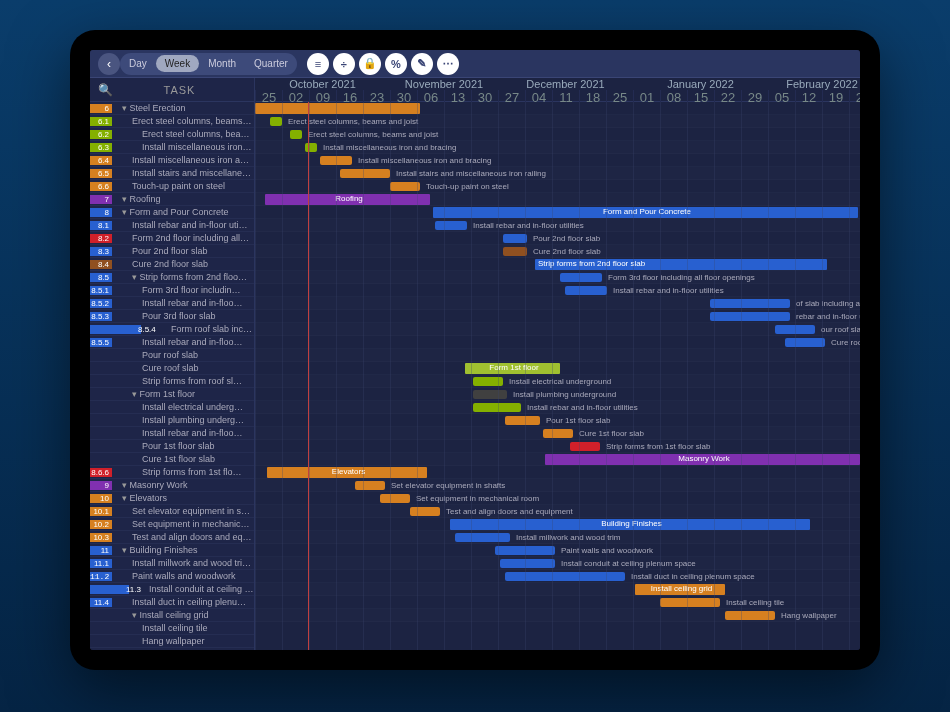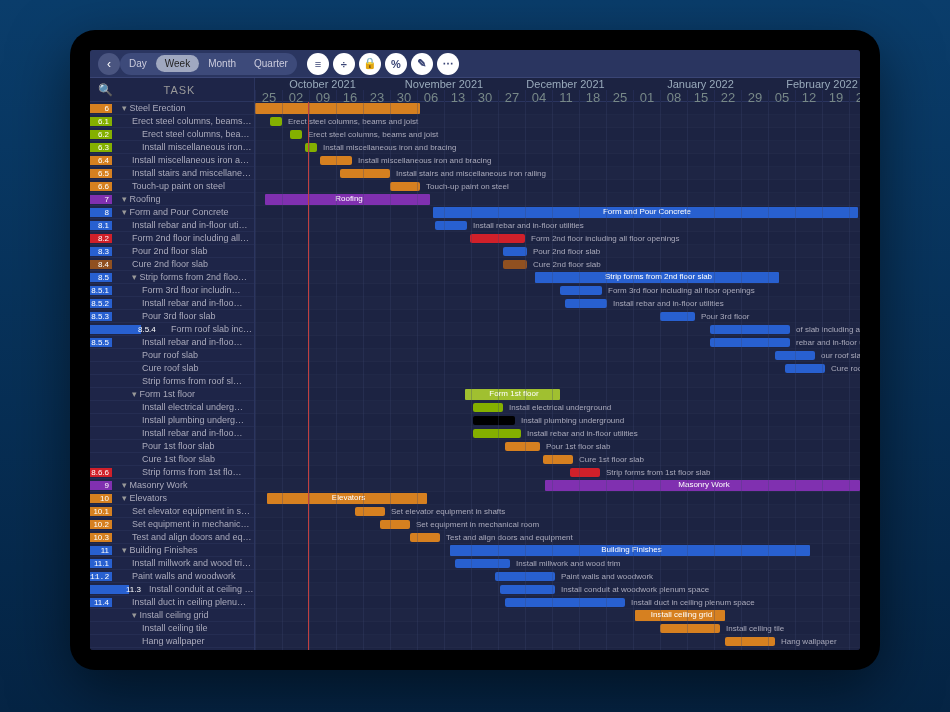--- a/index.html
+++ b/index.html
@@ -453,53 +453,43 @@
             </div>
             <div class="g-row">
               <div class="bar summary" style="left: 178px; width: 425px; background: rgb(40, 96, 208); text-align: center;">Form and Pour Concrete</div>
             </div>
             <div class="g-row">
               <div class="bar" style="left: 180px; width: 32px; background: rgb(40, 96, 208);">
                 <span class="bar-label-after">Install rebar and in-floor utilities</span>
               </div>
             </div>
             <div class="g-row">
-              <div class="bar" style="left: 215px; width: 55px; background: rgb(208, 32, 42);">
-                <span class="bar-label-after">Form 2nd floor including all floor openings</span>
-              </div>
-            </div>
-            <div class="g-row">
               <div class="bar" style="left: 248px; width: 24px; background: rgb(40, 96, 208);">
                 <span class="bar-label-after">Pour 2nd floor slab</span>
               </div>
             </div>
             <div class="g-row">
               <div class="bar" style="left: 248px; width: 24px; background: rgb(144, 80, 32);">
                 <span class="bar-label-after">Cure 2nd floor slab</span>
               </div>
             </div>
             <div class="g-row">
-              <div class="bar summary" style="left: 280px; width: 244px; background: rgb(40, 96, 208); text-align: center;">Strip forms from 2nd floor slab</div>
+              <div class="bar summary" style="left: 280px; width: 292px; background: rgb(40, 96, 208); ">Strip forms from 2nd floor slab</div>
             </div>
             <div class="g-row">
               <div class="bar" style="left: 305px; width: 42px; background: rgb(40, 96, 208);">
                 <span class="bar-label-after">Form 3rd floor including all floor openings</span>
               </div>
             </div>
             <div class="g-row">
               <div class="bar" style="left: 310px; width: 42px; background: rgb(40, 96, 208);">
                 <span class="bar-label-after">Install rebar and in-floor utilities</span>
               </div>
             </div>
             <div class="g-row">
-              <div class="bar" style="left: 405px; width: 35px; background: rgb(40, 96, 208);">
-                <span class="bar-label-after">Pour 3rd floor</span>
-              </div>
-            </div>
-            <div class="g-row">
               <div class="bar" style="left: 455px; width: 80px; background: rgb(40, 96, 208);">
                 <span class="bar-label-after">of slab including all floor</span>
               </div>
             </div>
             <div class="g-row">
               <div class="bar" style="left: 455px; width: 80px; background: rgb(40, 96, 208);">
                 <span class="bar-label-after">rebar and in-floor utilities</span>
               </div>
             </div>
             <div class="g-row">
@@ -515,21 +505,21 @@
             <div class="g-row"></div>
             <div class="g-row">
               <div class="bar summary" style="left: 210px; width: 95px; background: rgb(160, 192, 48); text-align: center;">Form 1st floor</div>
             </div>
             <div class="g-row">
               <div class="bar" style="left: 218px; width: 30px; background: rgb(132, 176, 0);">
                 <span class="bar-label-after">Install electrical underground</span>
               </div>
             </div>
             <div class="g-row">
-              <div class="bar" style="left: 218px; width: 42px; background: #000000;">
+              <div class="bar" style="left: 218px; width: 34px; background: #404040;">
                 <span class="bar-label-after">Install plumbing underground</span>
               </div>
             </div>
             <div class="g-row">
               <div class="bar" style="left: 218px; width: 48px; background: rgb(132, 176, 0);">
                 <span class="bar-label-after">Install rebar and in-floor utilities</span>
               </div>
             </div>
             <div class="g-row">
               <div class="bar" style="left: 250px; width: 35px; background: rgb(214, 128, 32);">
@@ -575,21 +565,21 @@
                 <span class="bar-label-after">Install millwork and wood trim</span>
               </div>
             </div>
             <div class="g-row">
               <div class="bar" style="left: 240px; width: 60px; background: rgb(40, 96, 208);">
                 <span class="bar-label-after">Paint walls and woodwork</span>
               </div>
             </div>
             <div class="g-row">
               <div class="bar" style="left: 245px; width: 55px; background: rgb(40, 96, 208);">
-                <span class="bar-label-after">Install conduit at woodwork plenum space</span>
+                <span class="bar-label-after">Install conduit at ceiling plenum space</span>
               </div>
             </div>
             <div class="g-row">
               <div class="bar" style="left: 250px; width: 120px; background: rgb(40, 96, 208);">
                 <span class="bar-label-after">Install duct in ceiling plenum space</span>
               </div>
             </div>
             <div class="g-row">
               <div class="bar summary" style="left: 380px; width: 90px; background: rgb(214, 128, 32); text-align: center;">Install ceiling grid</div>
             </div>

